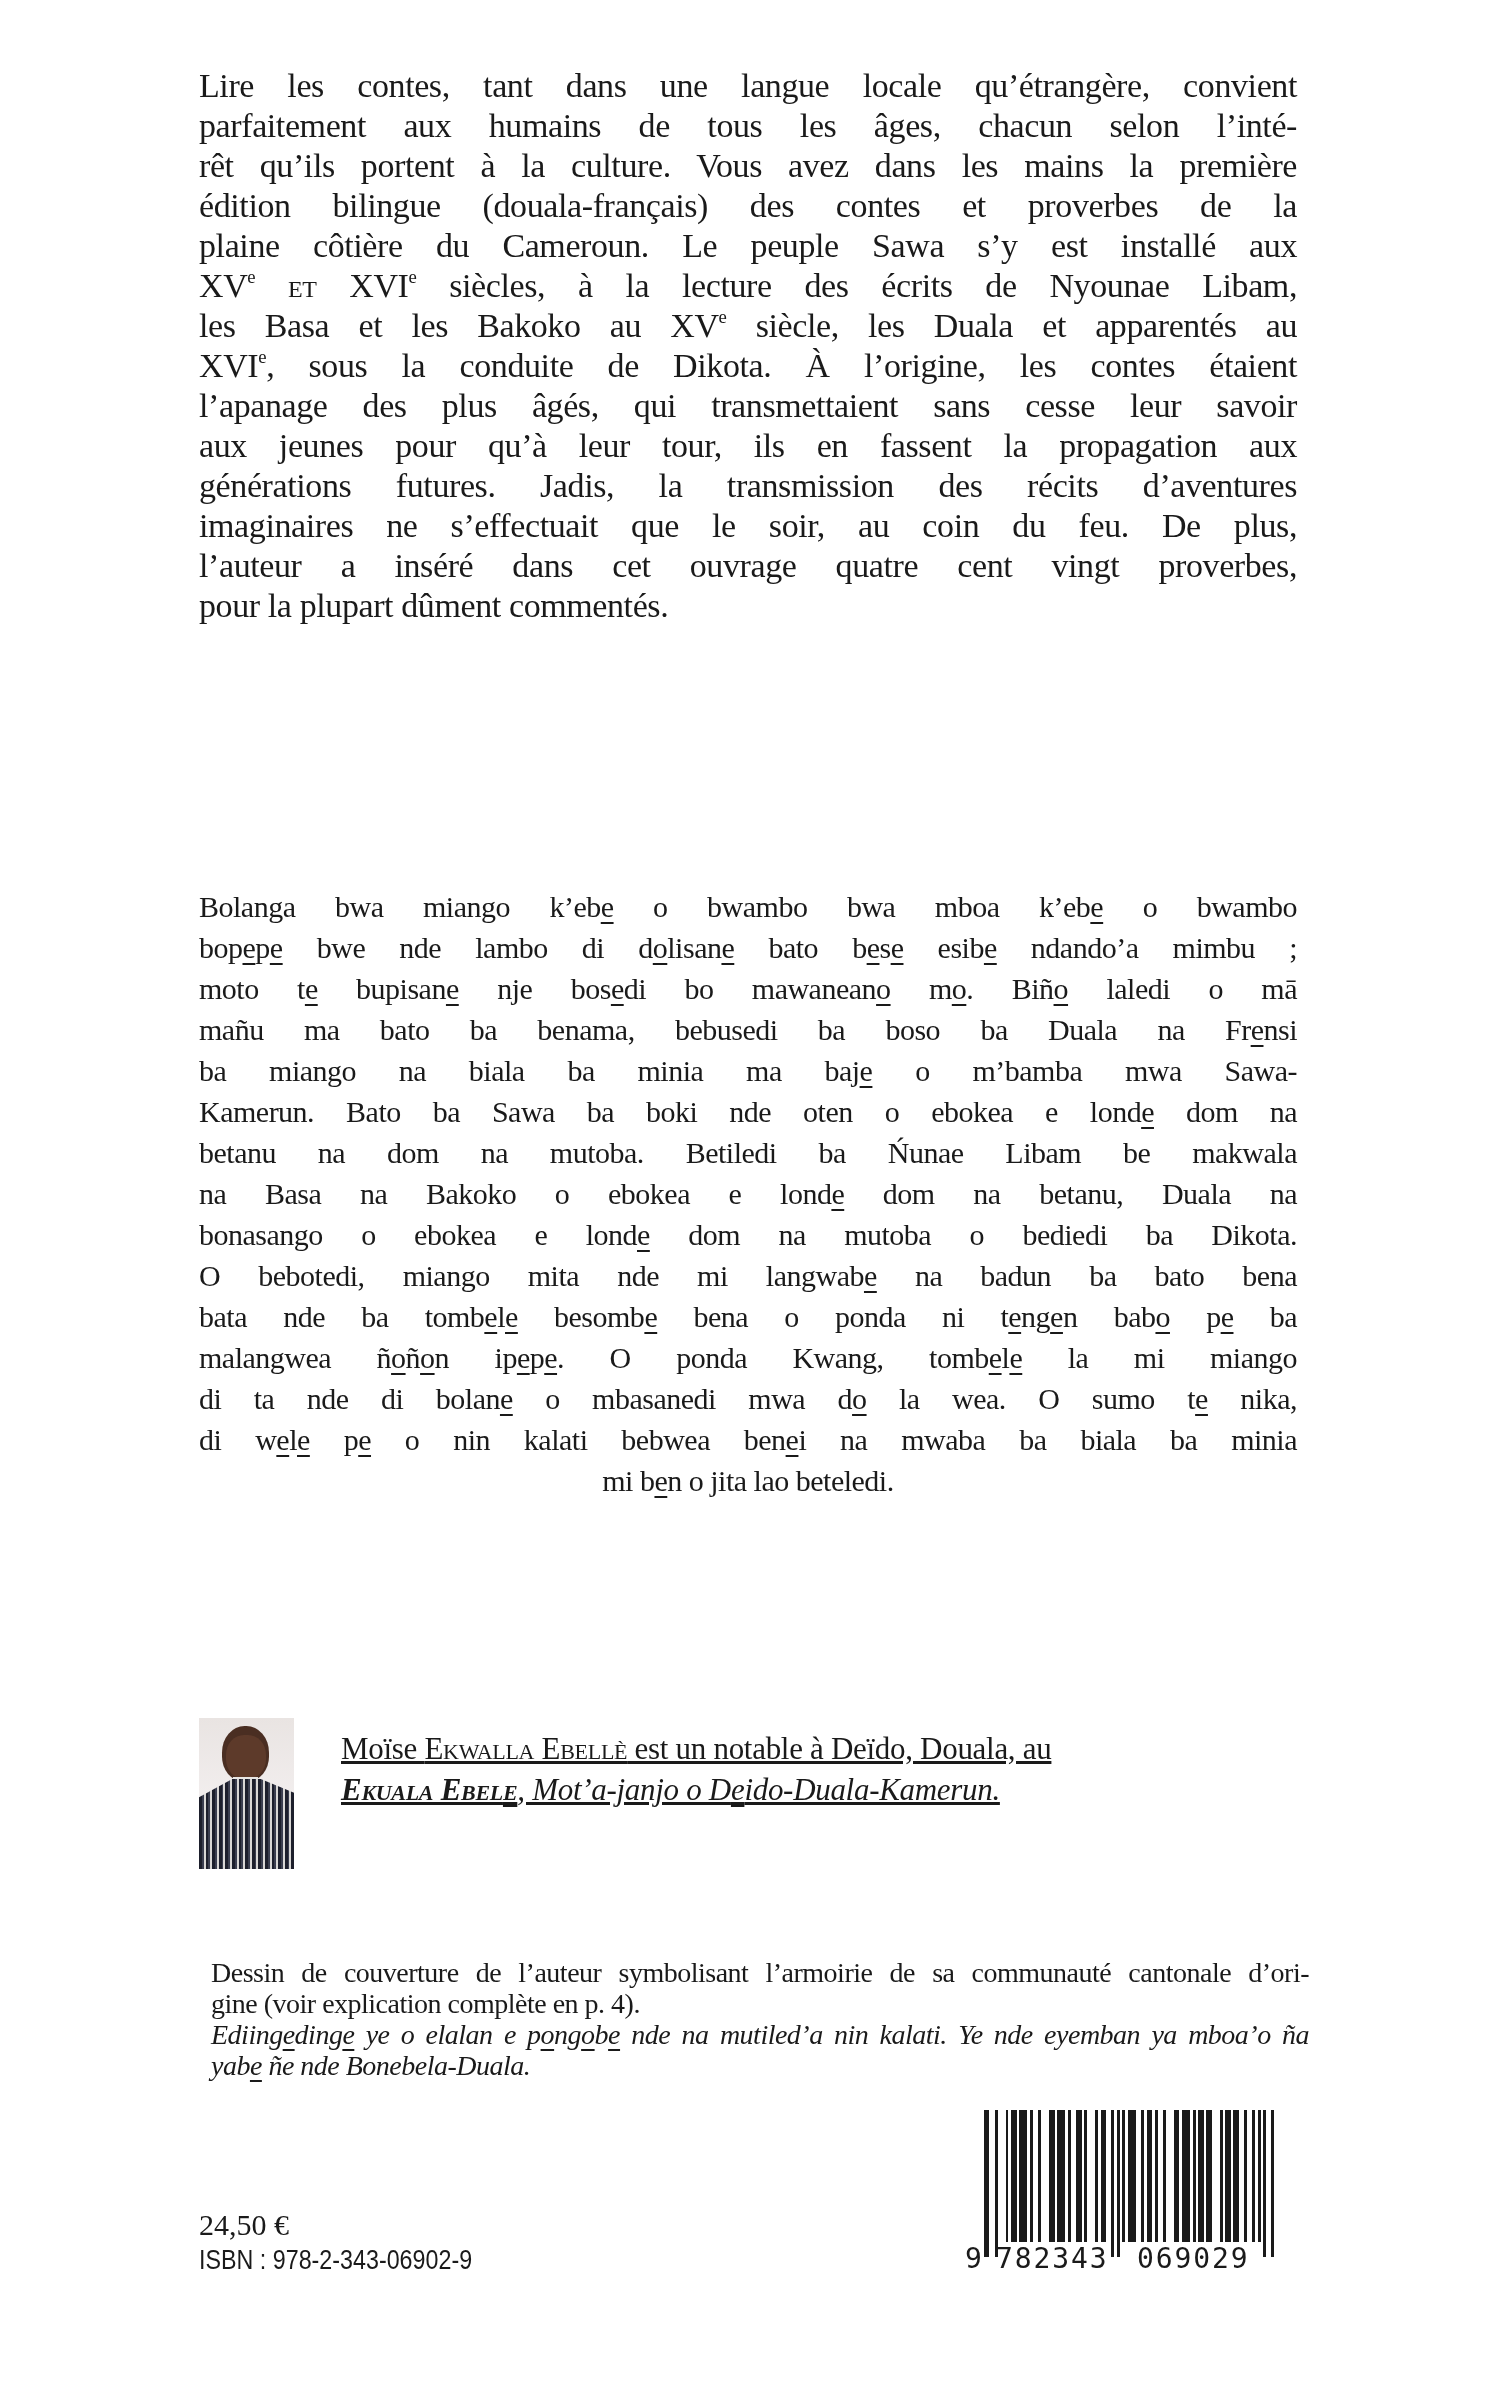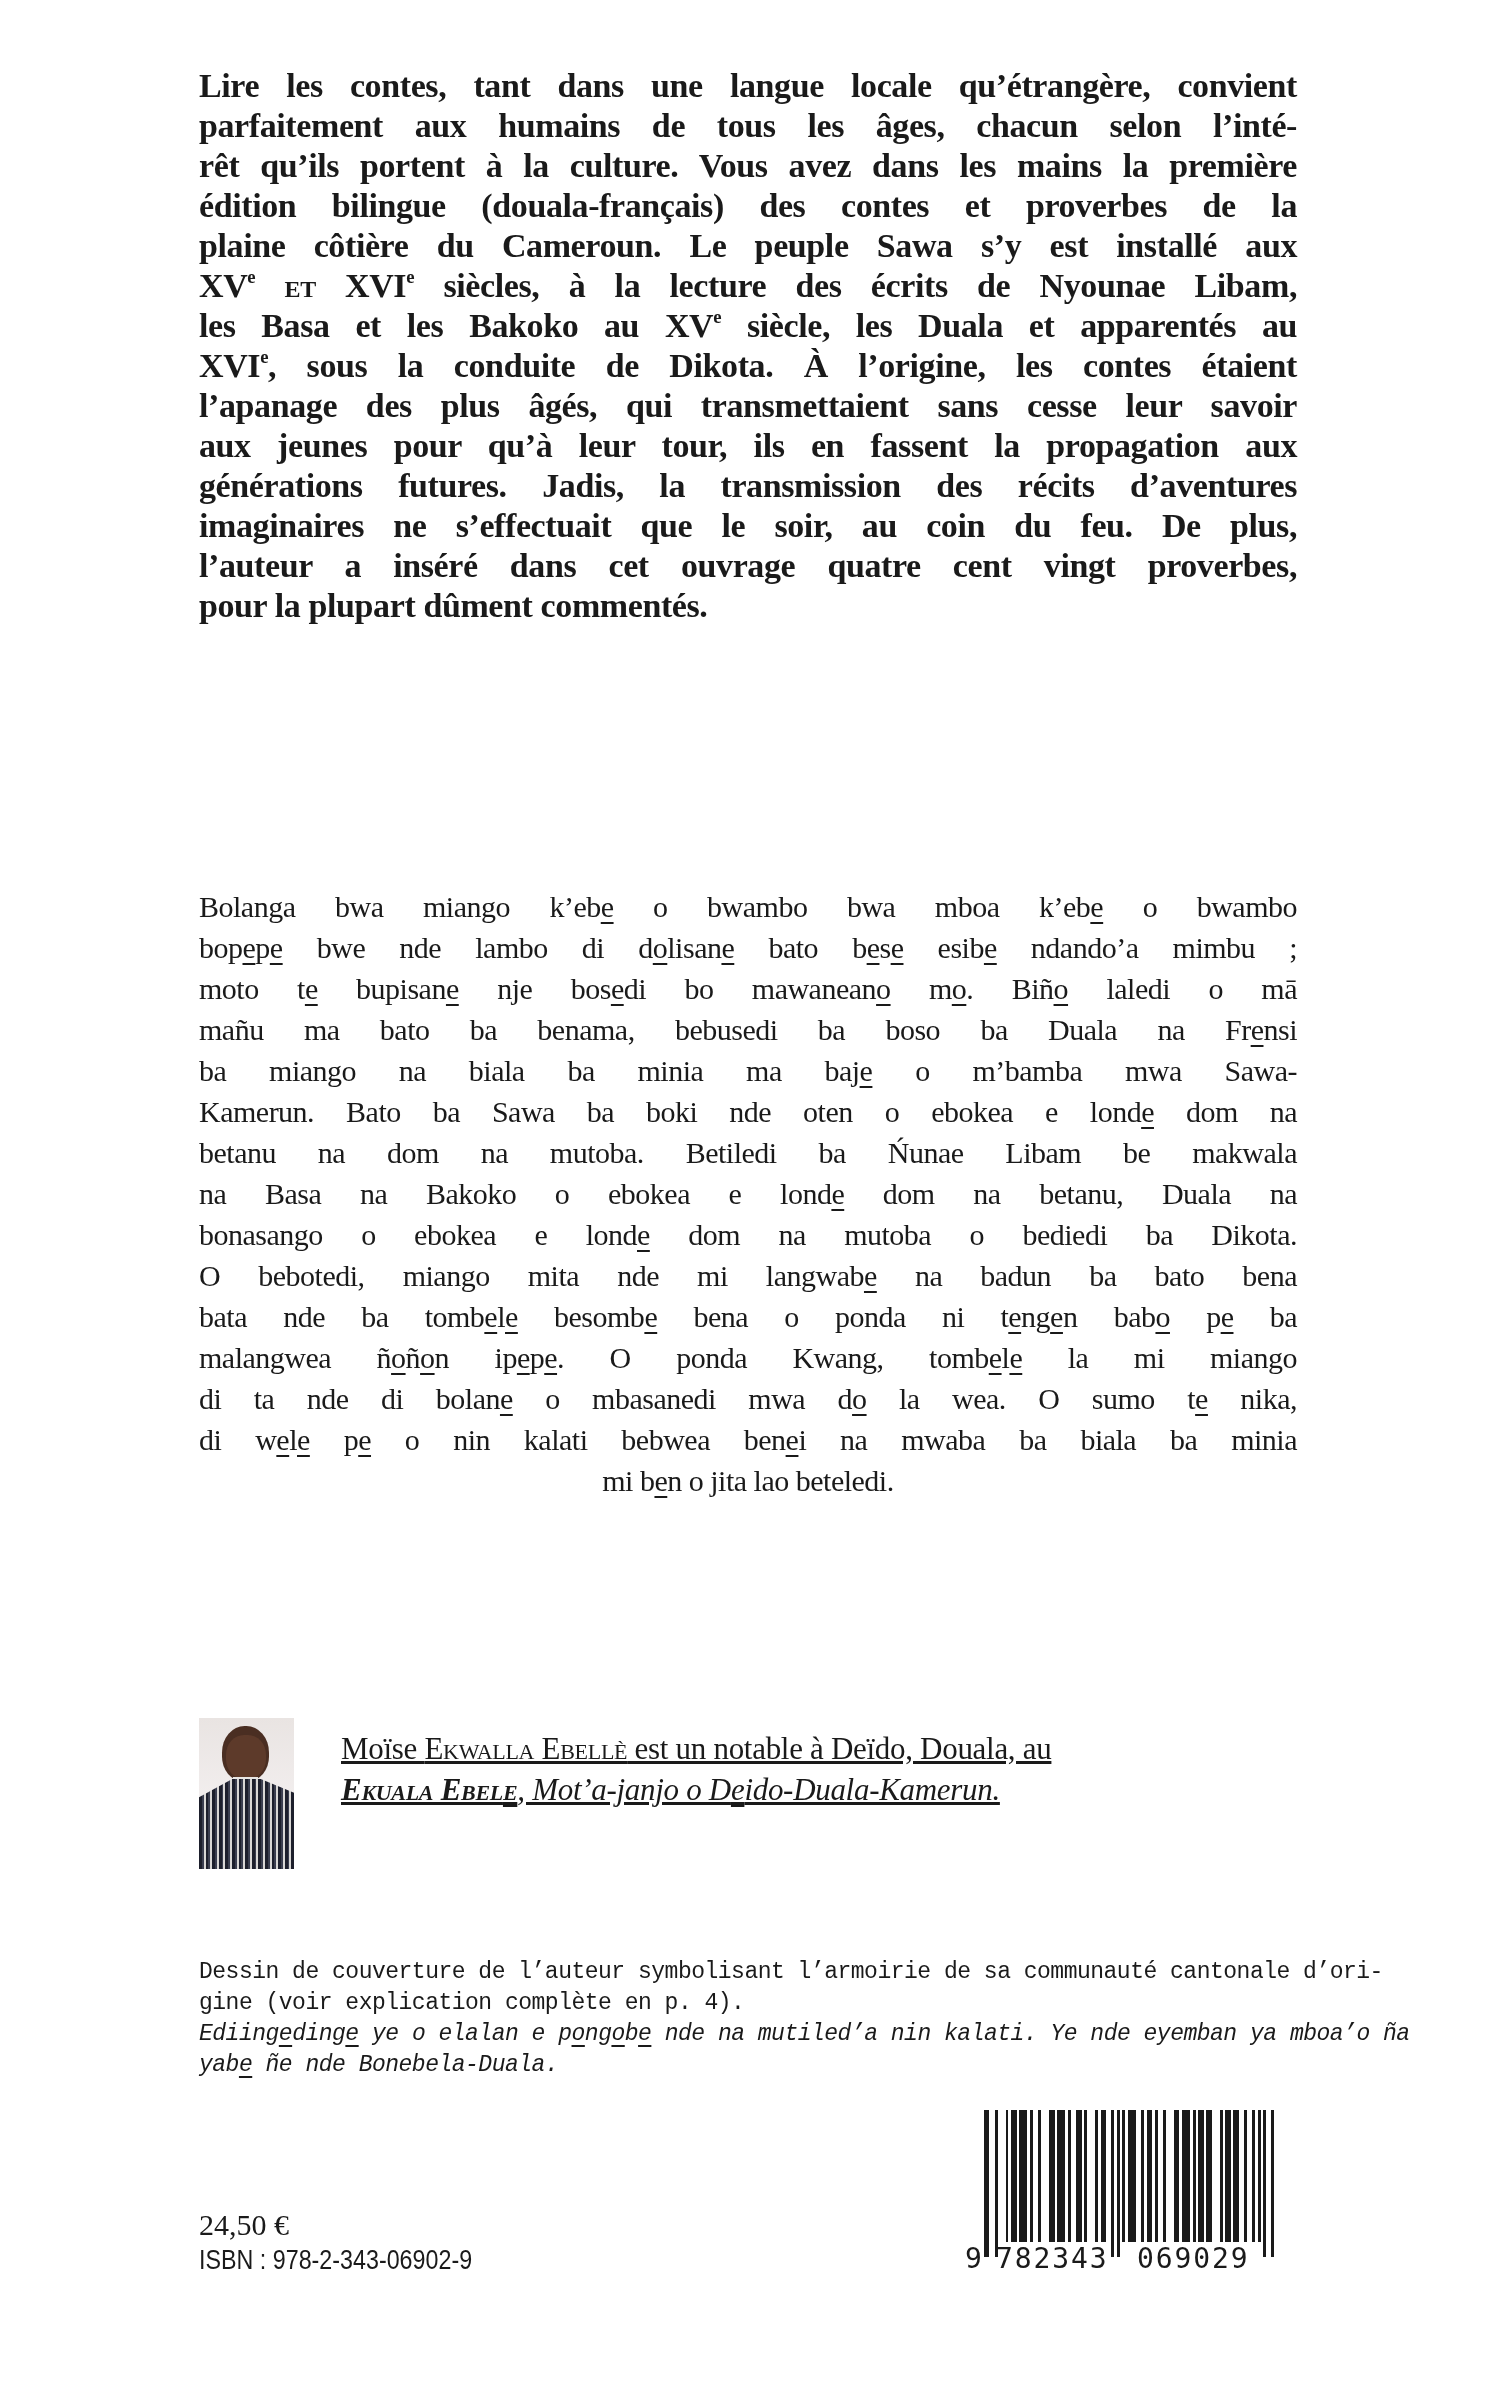--- a/index.html
+++ b/index.html
@@ -2,36 +2,36 @@
 <html style="font-size:15px"><head>
 <meta charset="utf-8">
 <style>
   html, body { margin: 0; padding: 0; background: #ffffff; }
   body { width: 1508px; height: 2403px; position: relative; overflow: hidden; color: #1a1a1a; }
   .page { position: absolute; left: 0; top: 0; width: 1508px; height: 2403px; background: #fff; }
   .block { position: absolute; left: 199px; width: 1098px; font-family: "Liberation Serif", "DejaVu Serif", serif; }
   .line { white-space: nowrap; display: block; overflow: visible; }
   .just { text-align: justify; text-align-last: justify; }
   .intro { top: 66px; font-size: 34px; line-height: 40px; }
-  .intro .line { letter-spacing: -0.4px; font-weight: bold; }
+  .intro .line { letter-spacing: -0.4px; }
   .duala { top: 886px; font-size: 30px; line-height: 41px; }
   .duala .line { letter-spacing: -0.5px; text-align: center; }
   .u { text-decoration: underline; text-decoration-thickness: 1.9px; text-underline-offset: 4.7px; }
   .sc { font-variant: small-caps; }
   .sup { font-size: 0.55em; vertical-align: 0.75em; line-height: 0; }
   .author { position: absolute; left: 199px; top: 1718px; width: 1098px; height: 151px; }
   .photo { position: absolute; left: 0; top: 0; width: 95px; height: 151px; background: linear-gradient(180deg,#e9e4e2 0%,#f2eeee 55%,#eceaea 100%); overflow: hidden; }
   .photo .head { position: absolute; left: 23px; top: 7.6px; width: 47px; height: 55px; border-radius: 48% 48% 44% 44%; background: #4a2e22; }
   .photo .face { position: absolute; left: 26.5px; top: 17px; width: 40px; height: 44px; border-radius: 45%; background: #5d3a2a; }
   .photo .collar { position: absolute; left: 34px; top: 59px; width: 24.6px; height: 23px; background: #e8e6e4; }
   .photo .scarf { position: absolute; left: 0; top: 61px; width: 95px; height: 91px; background: repeating-linear-gradient(90deg,#1d1f2c 0 2.8px,#3b3e4f 2.8px 4.7px,#d9d7d5 4.7px 6.6px); clip-path: polygon(0 20%,35% 0,65% 0,100% 15%,100% 100%,0 100%); }
   .bio { position: absolute; left: 142px; top: 9.5px; width: 956px; font-family: "Liberation Serif", "DejaVu Serif", serif; font-size: 31px; line-height: 41px; }
   .bio .line { letter-spacing: -0.3px; text-decoration: underline; }
   .bio .ital { font-style: italic; }
-  .caption { position: absolute; left: 199px; top: 1957px; width: 1098px; font-family: Liberation Mono, monospace; font-size: 23px; line-height: 31px; }
+  .caption { position: absolute; left: 211px; top: 1957px; width: 1098px; font-family: Liberation Serif, serif; font-size: 28px; line-height: 31px; }
   .caption .line { letter-spacing: -0.5px; }
   .caption .ital { font-style: italic; }
   .price { position: absolute; left: 199px; top: 2208px; font-family: "Liberation Serif", "DejaVu Serif", serif; font-size: 30px; line-height: 34px; }
   .isbn { position: absolute; left: 199px; top: 2244px; font-family: "Liberation Sans", "DejaVu Sans", sans-serif; font-size: 27.4px; line-height: 32px; transform: scaleX(0.85); transform-origin: left top; }
   .barcode { position: absolute; left: 965px; top: 2110px; width: 331px; height: 161px; }
   .barcode-bars { position: absolute; left: 19px; top: 0; width: 293px; height: 147px; display: flex; align-items: flex-start; }
   .bar { height: 132px; background: #1a1a1a; }
   .bar.guard { height: 147px; }
   .gap { height: 132px; }
   .barcode-digits { position: absolute; left: 0; top: 135px; width: 331px; font-family: "DejaVu Sans Mono", "Liberation Mono", monospace; font-size: 28px; line-height: 28px; color: #1a1a1a; letter-spacing: 1.9px; white-space: nowrap; }

